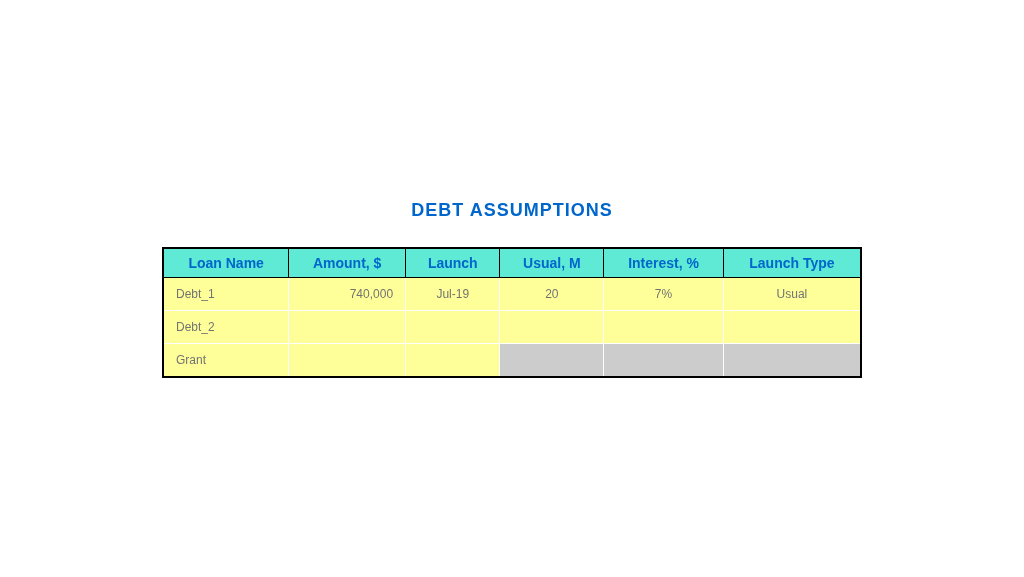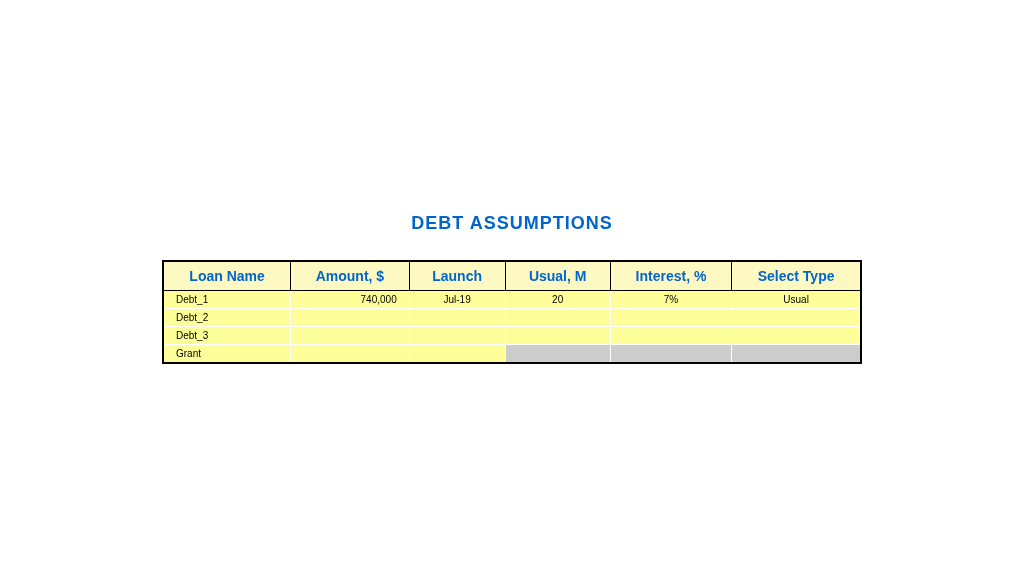--- a/index.html
+++ b/index.html
@@ -33,35 +33,35 @@
       letter-spacing: 1px;
     }
 
     table {
       border-collapse: collapse;
       border: 2px solid #000000;
       min-width: 700px;
     }
 
     thead tr th {
-      background-color: #fef9c3;
+      background-color: #5eead4;
       color: #0066cc;
       font-weight: bold;
       font-size: 14px;
       border: 1px solid #000000;
       padding: 6px 14px;
       text-align: center;
       white-space: nowrap;
     }
 
     tbody tr td {
-      font-size: 10px;
-      color: #000000;
+      font-size: 12px;
+      color: #737373;
       border: 1px solid #ffffff;
-      padding: 3px 12px;
+      padding: 9px 12px;
       white-space: nowrap;
     }
 
     tbody tr td.left-align {
       text-align: left;
     }
 
     tbody tr td.right-align {
       text-align: right;
     }
@@ -86,21 +86,21 @@
   <div class="table-title">DEBT ASSUMPTIONS</div>
   <table>
     <thead>
       <tr>
 
       <th>Loan Name</th>
           <th>Amount, $</th>
           <th>Launch</th>
           <th>Usual, M</th>
           <th>Interest, %</th>
-          <th>Select Type</th>
+          <th>Launch Type</th>
         </tr>
     </thead>
     <tbody>
 
     <tr class="row-yellow">
           <td class="left-align">Debt_1</td>
           <td class="right-align">740,000</td>
           <td class="center-align">Jul-19</td>
           <td class="center-align">20</td>
           <td class="center-align">7%</td>
@@ -108,28 +108,20 @@
         </tr>
         <tr class="row-yellow">
           <td class="left-align">Debt_2</td>
           <td class="right-align"></td>
           <td class="center-align"></td>
           <td class="center-align"></td>
           <td class="center-align"></td>
           <td class="center-align"></td>
         </tr>
         <tr class="row-yellow">
-          <td class="left-align">Debt_3</td>
-          <td class="right-align"></td>
-          <td class="center-align"></td>
-          <td class="center-align"></td>
-          <td class="center-align"></td>
-          <td class="center-align"></td>
-        </tr>
-        <tr class="row-yellow">
           <td class="left-align">Grant</td>
           <td class="right-align"></td>
           <td class="center-align"></td>
           <td class="center-align cell-gray"></td>
           <td class="center-align cell-gray"></td>
           <td class="center-align cell-gray"></td>
         </tr>
       </tbody>
   </table>
 </div>

